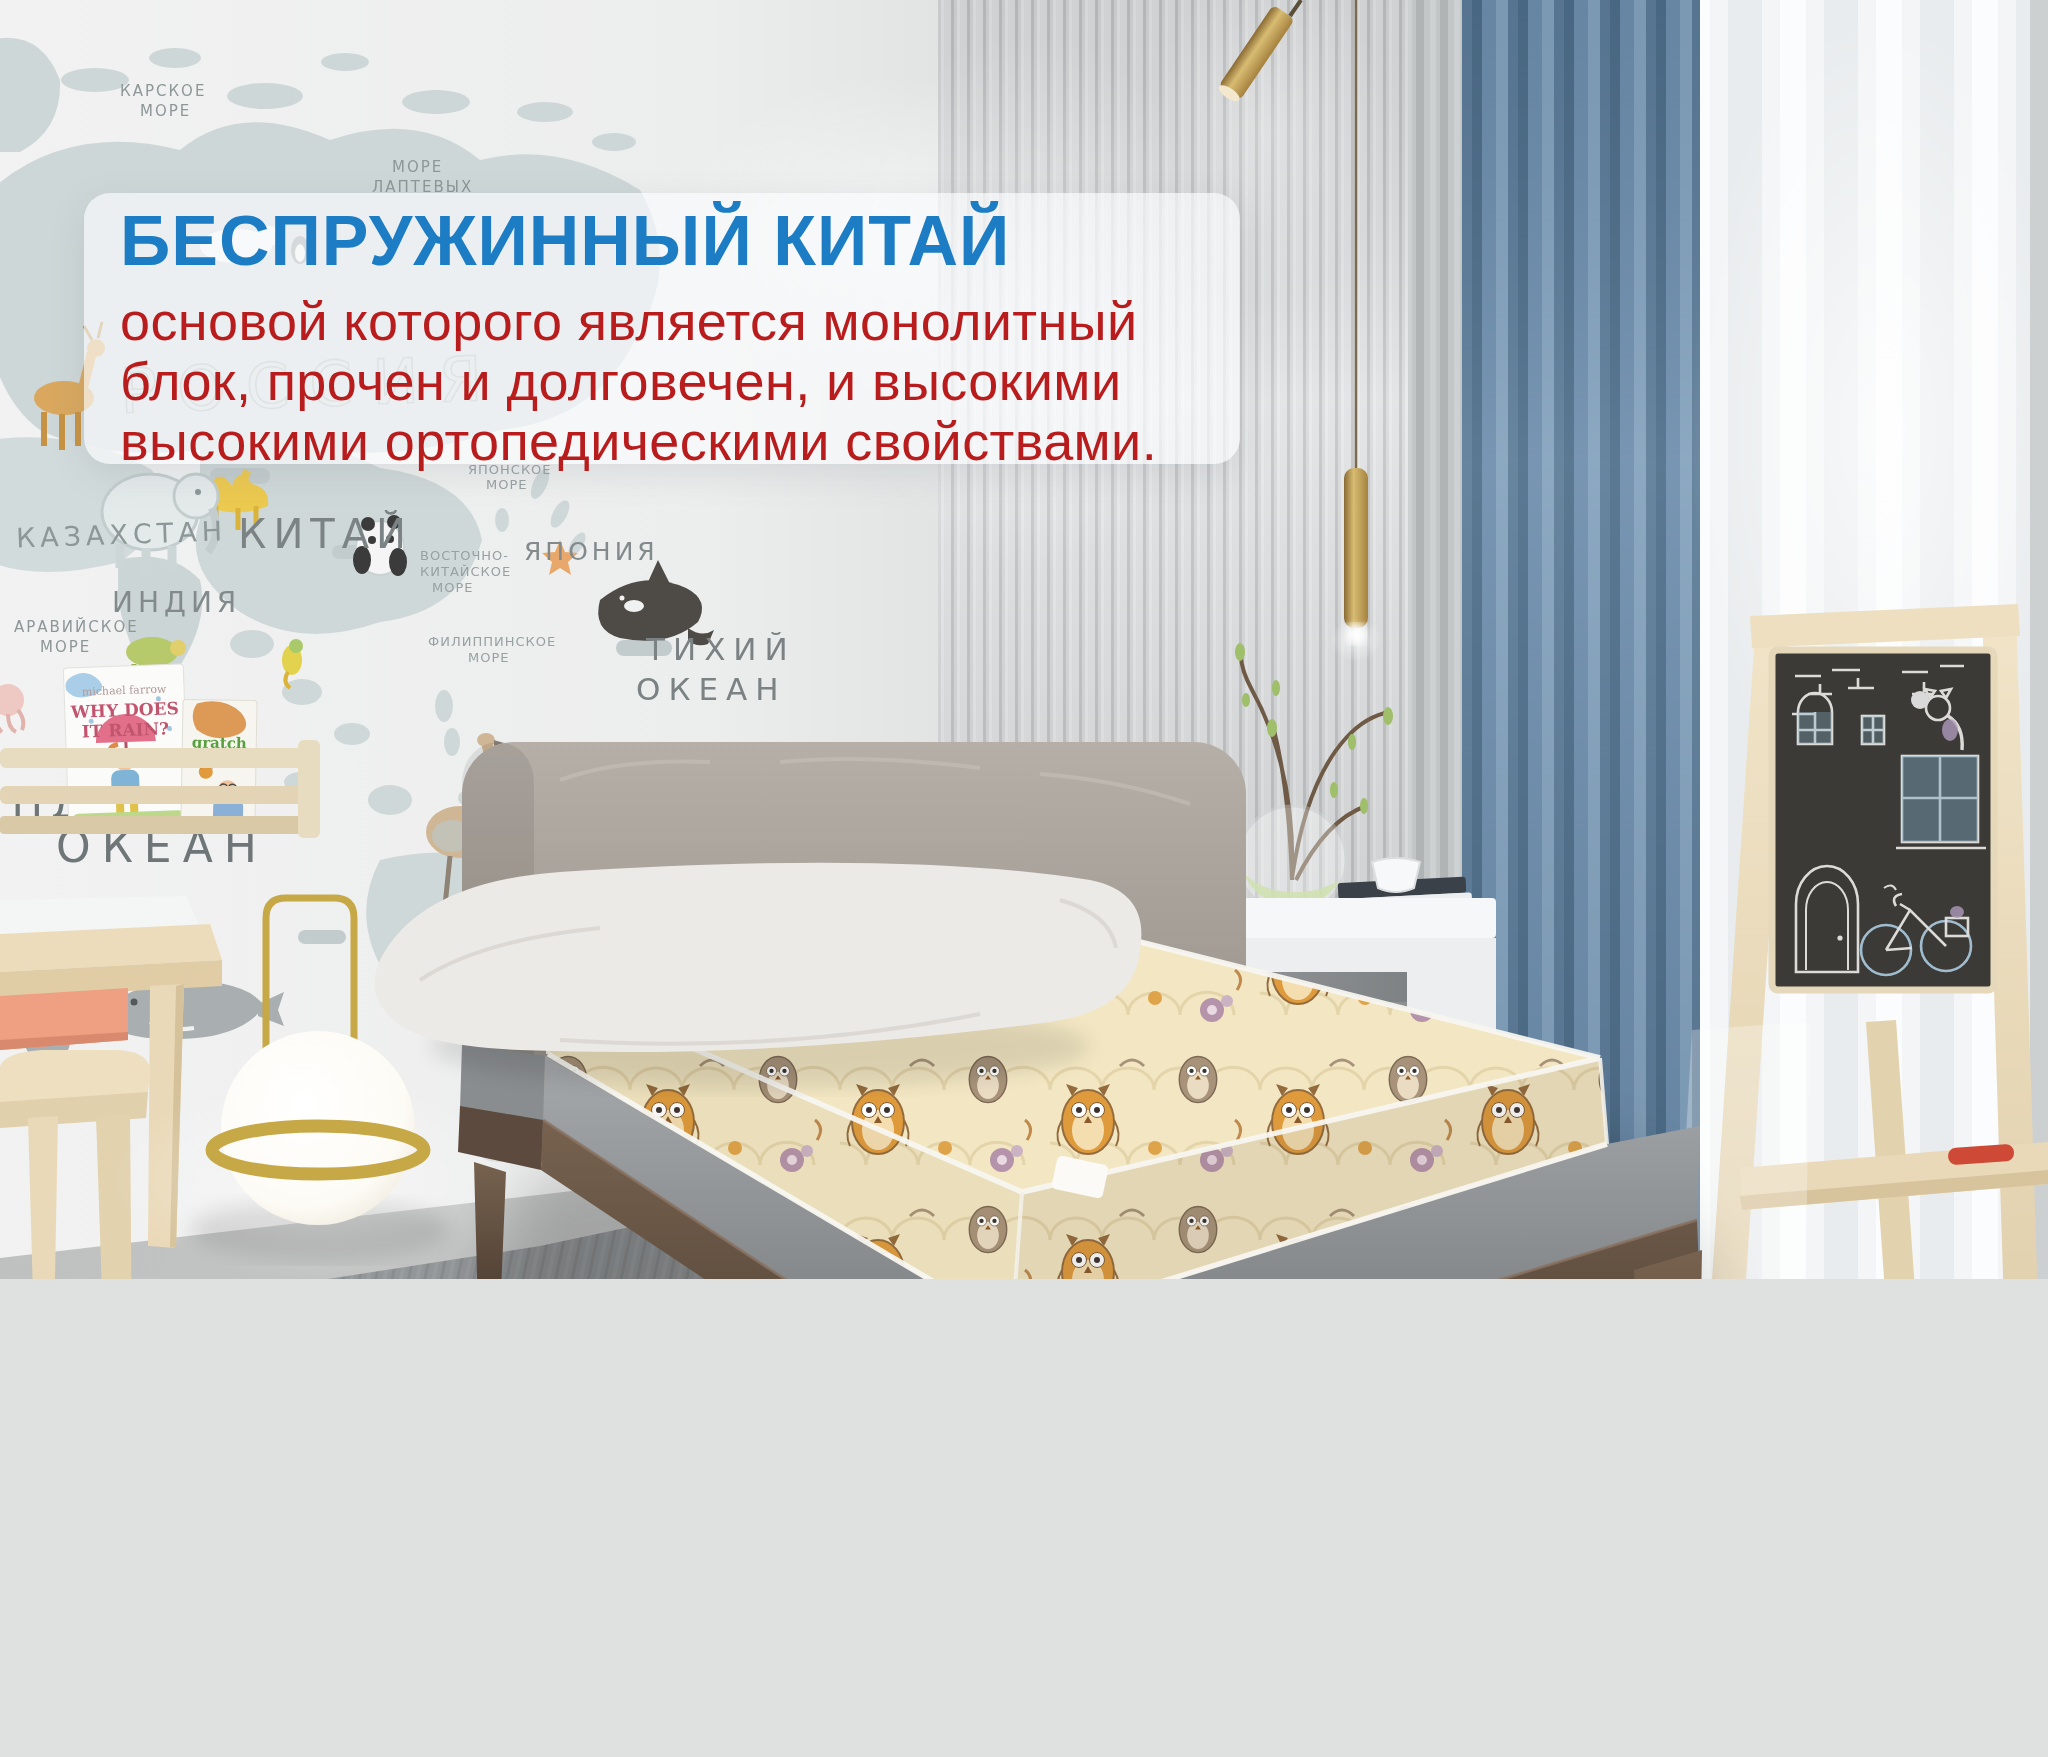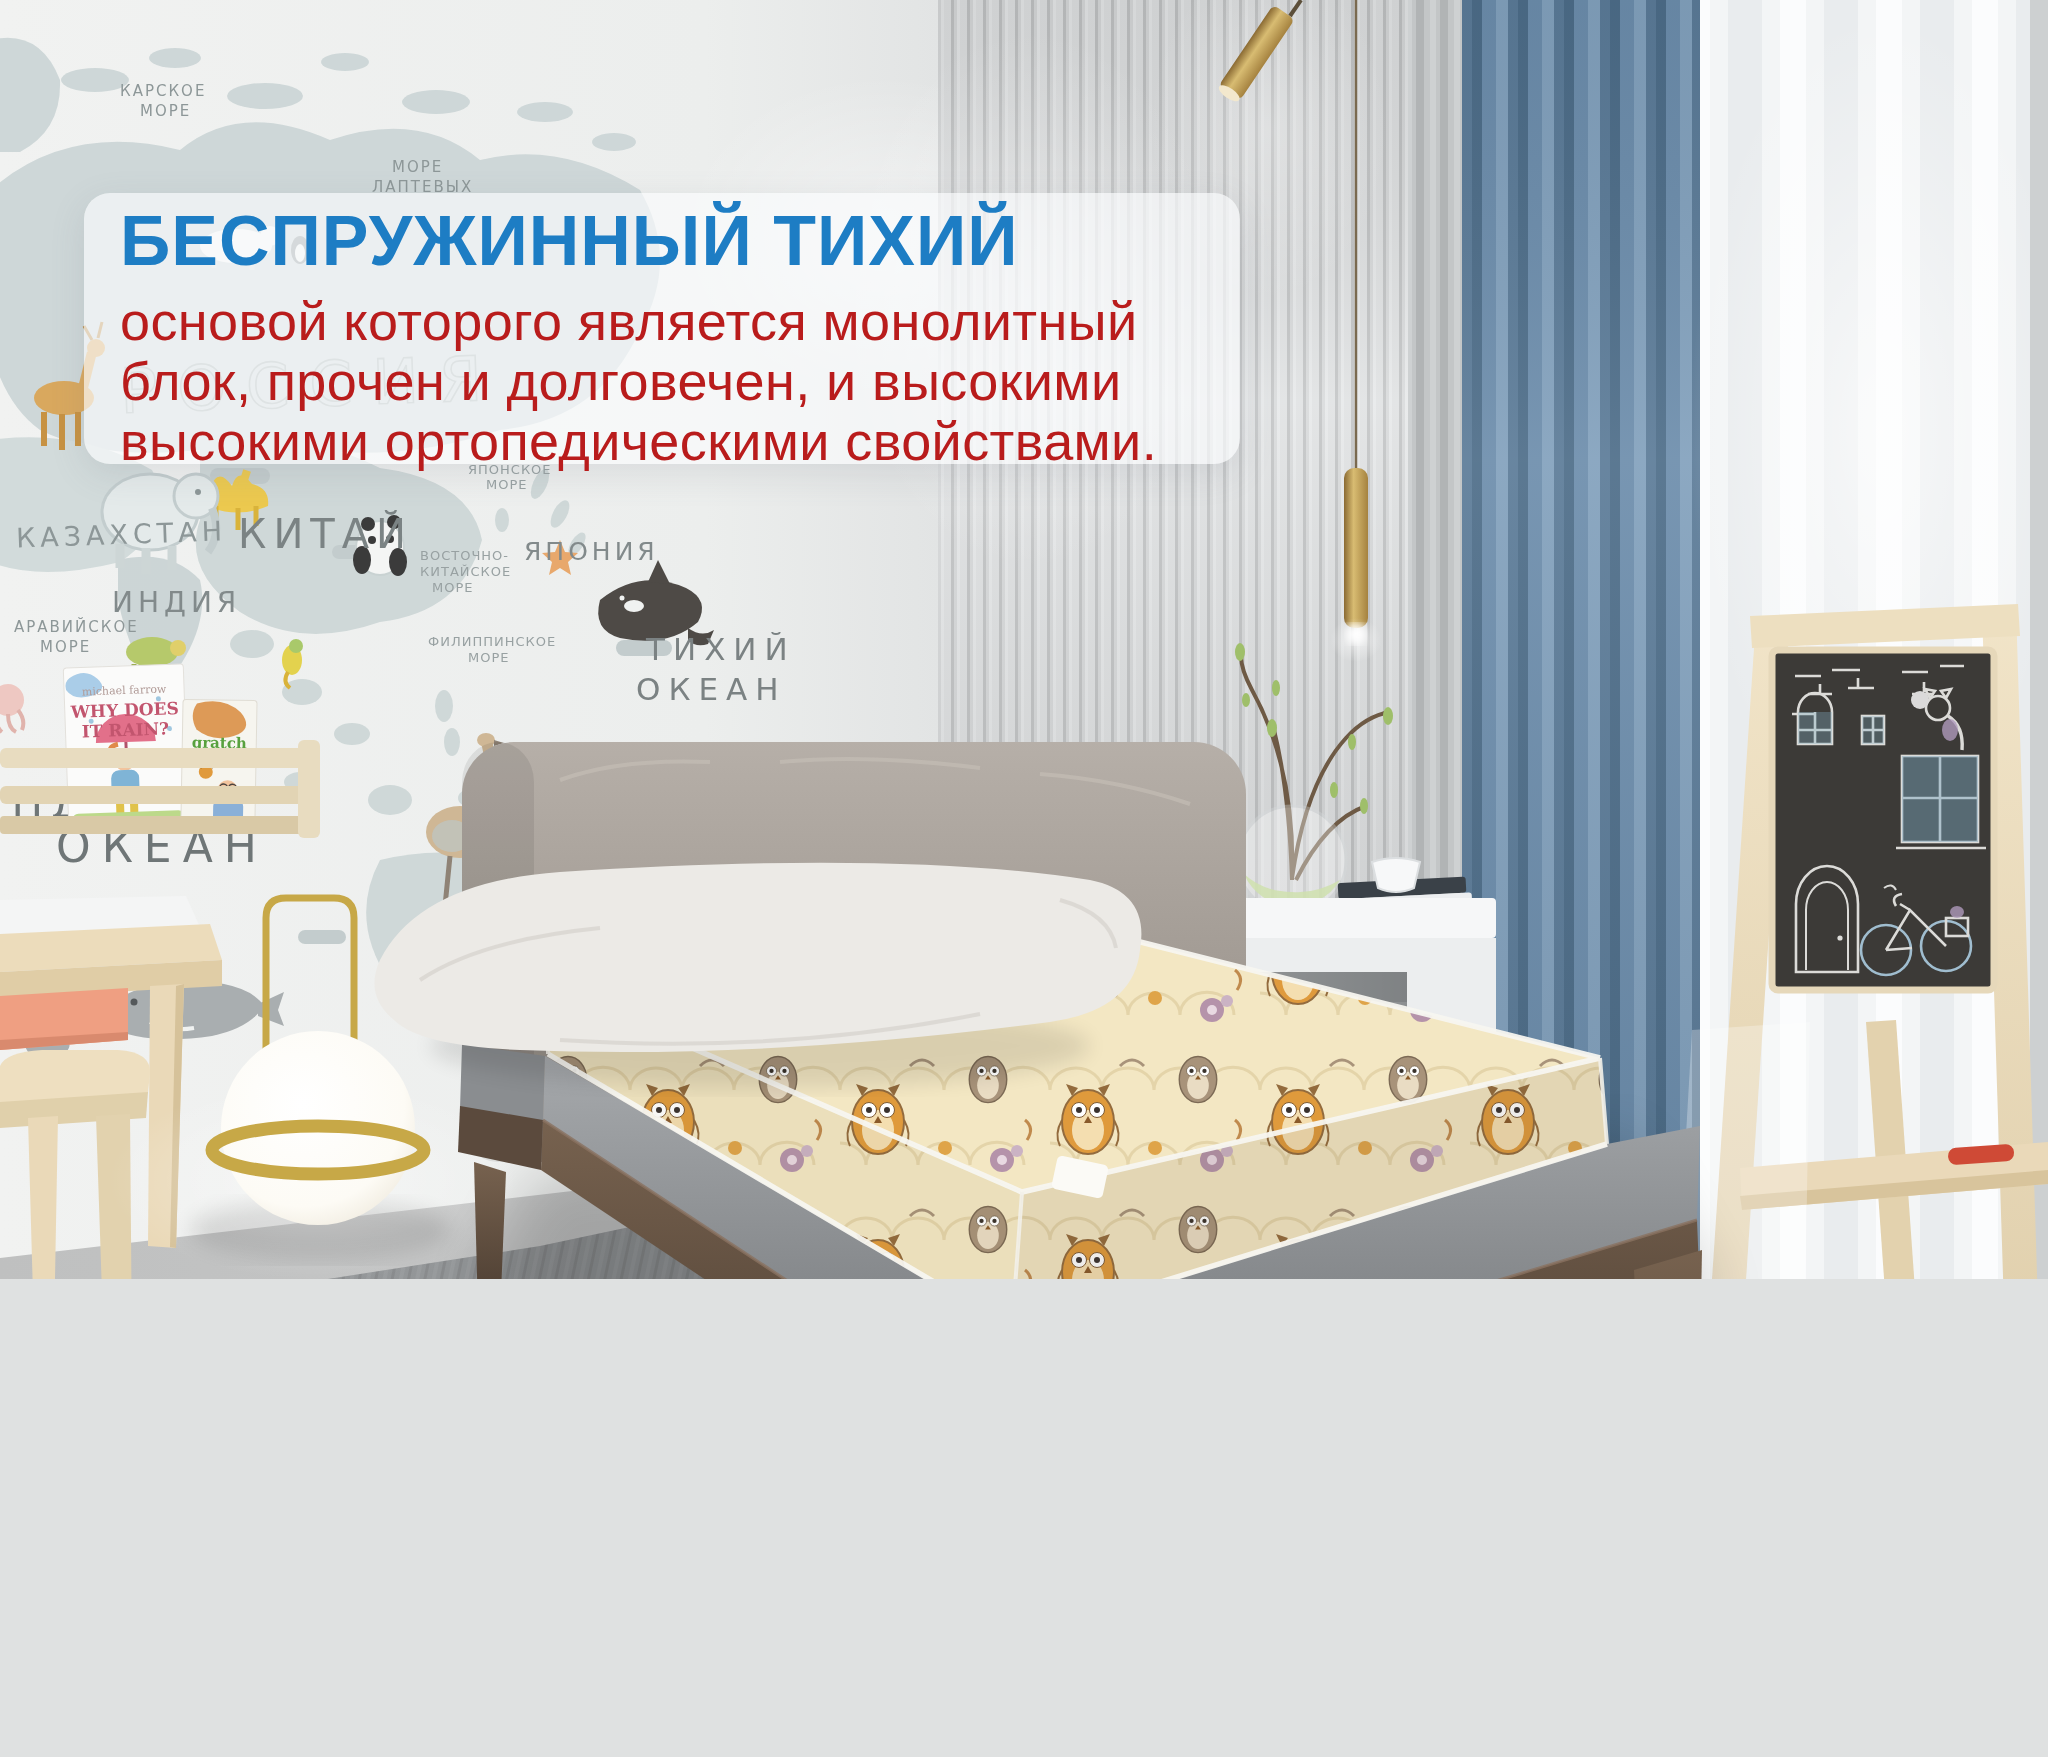--- a/index.html
+++ b/index.html
@@ -513,18 +513,18 @@
           <circle cx="286" cy="1468" r="12" fill="#c9b64b"></circle>
     <circle cx="436" cy="1488" r="31" fill="#d9c75e"></circle>
           <circle cx="436" cy="1488" r="12" fill="#c9b64b"></circle>
     <circle cx="560" cy="1446" r="25" fill="#cdbc52"></circle>
           <circle cx="560" cy="1446" r="10" fill="#bfae47"></circle>
   </g>
 </g>
 </svg>
 
 <div class="promo">
-  <div class="promo-title">БЕСПРУЖИННЫЙ ТИХИЙ</div>
+  <div class="promo-title">БЕСПРУЖИННЫЙ КИТАЙ</div>
   <div class="promo-line">основой которого является монолитный</div>
   <div class="promo-line">блок, прочен и долговечен, и высокими</div>
   <div class="promo-line">высокими ортопедическими свойствами.</div>
 </div>
 </div>
 
 </body></html>

